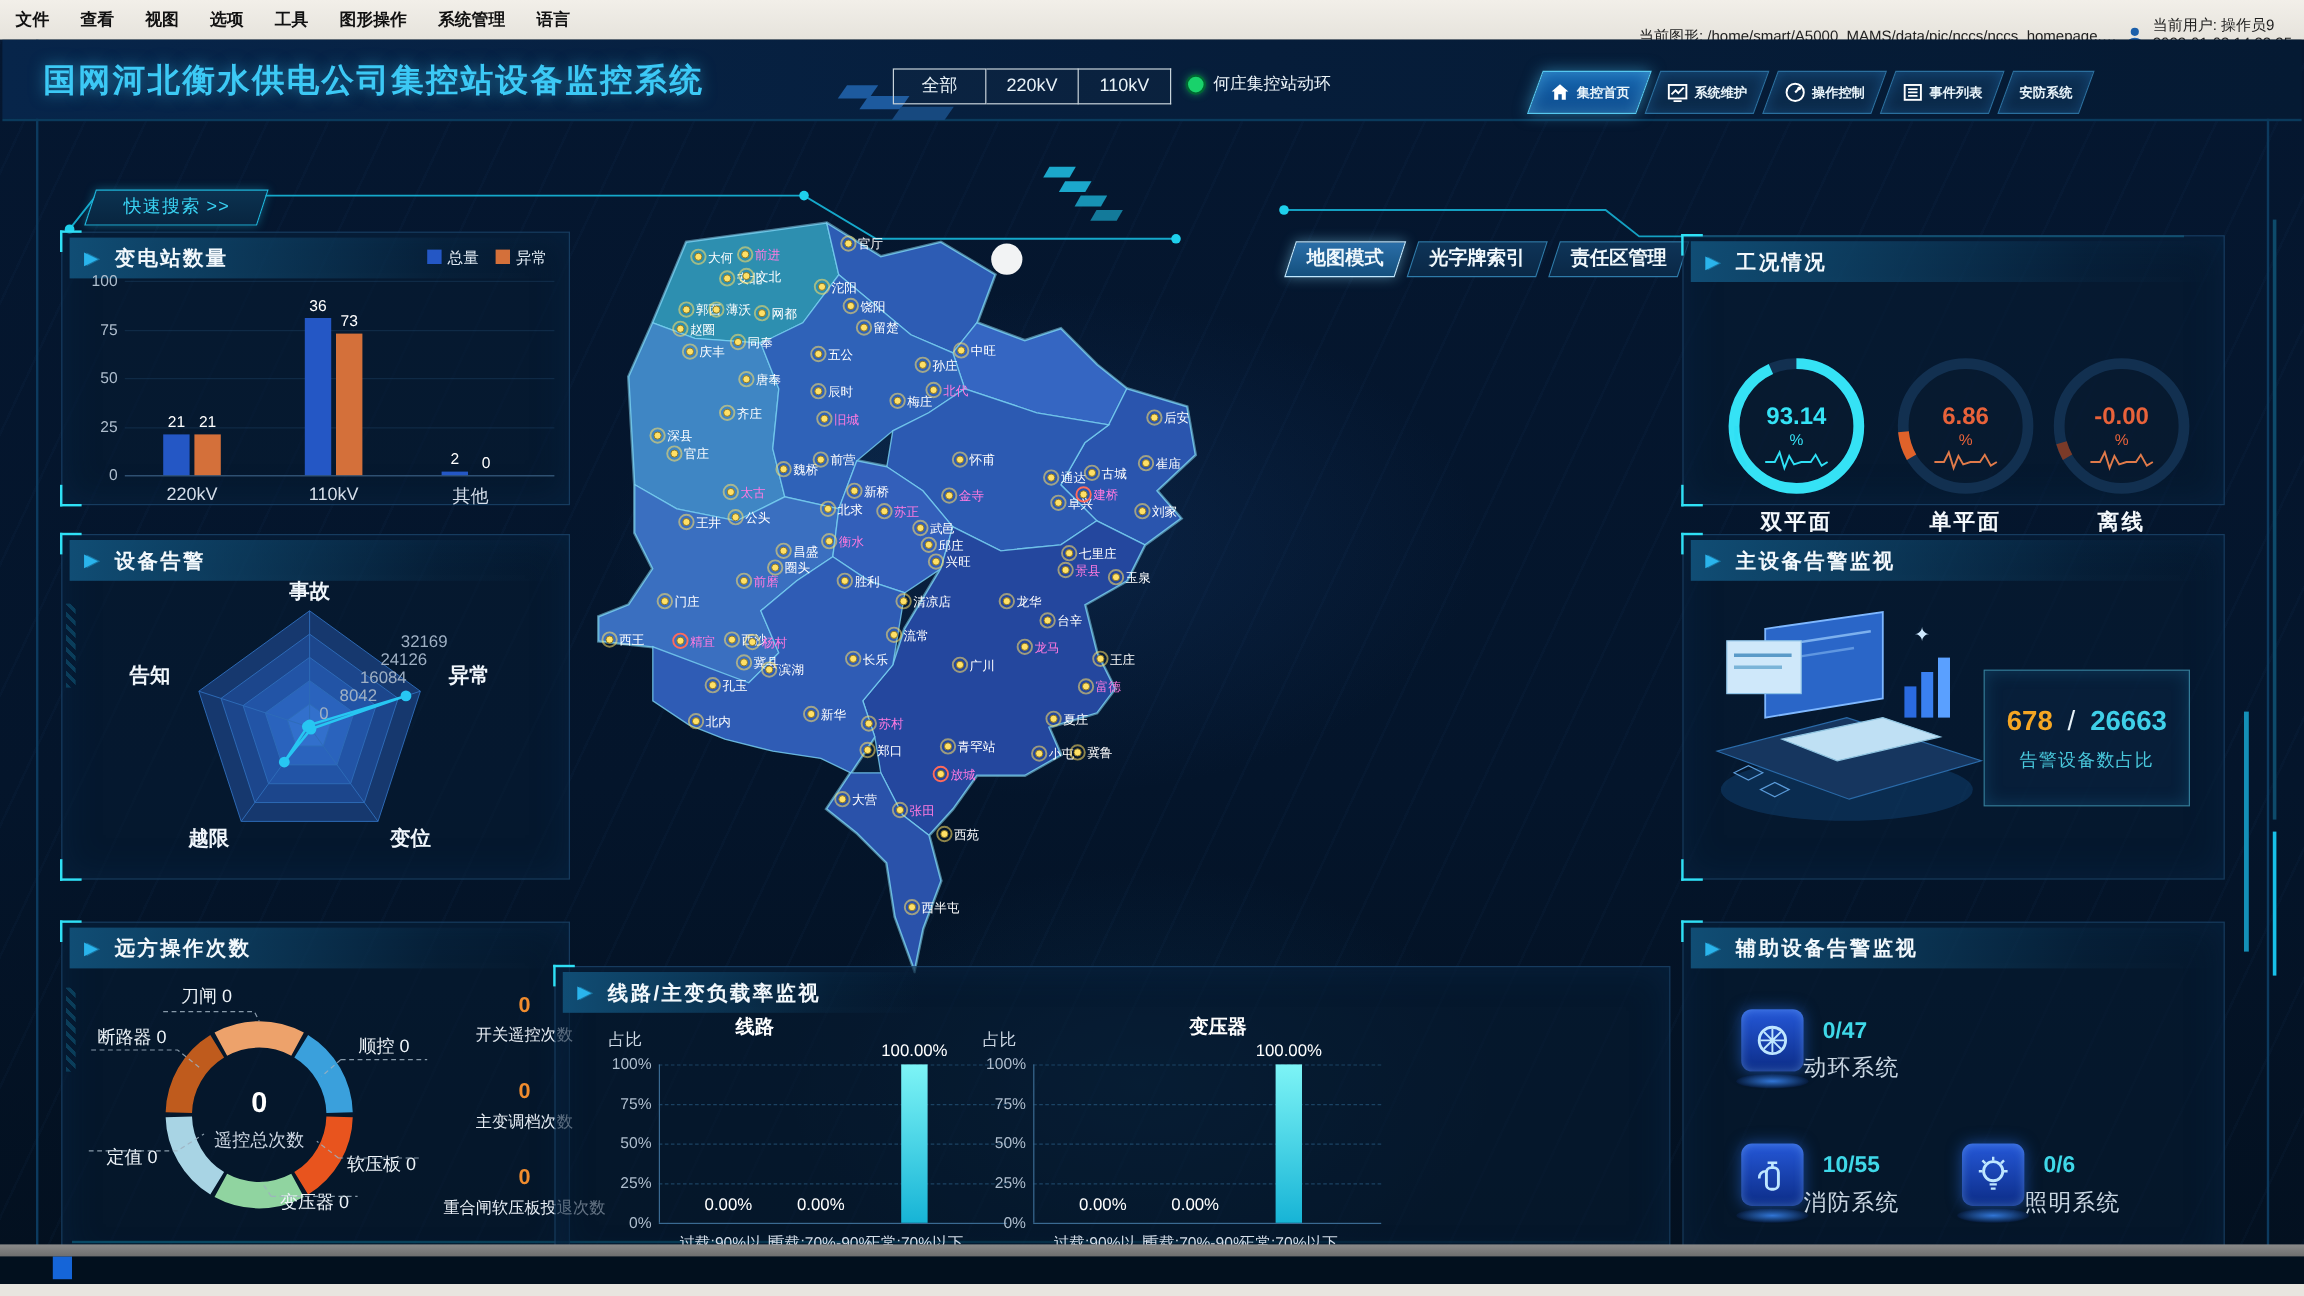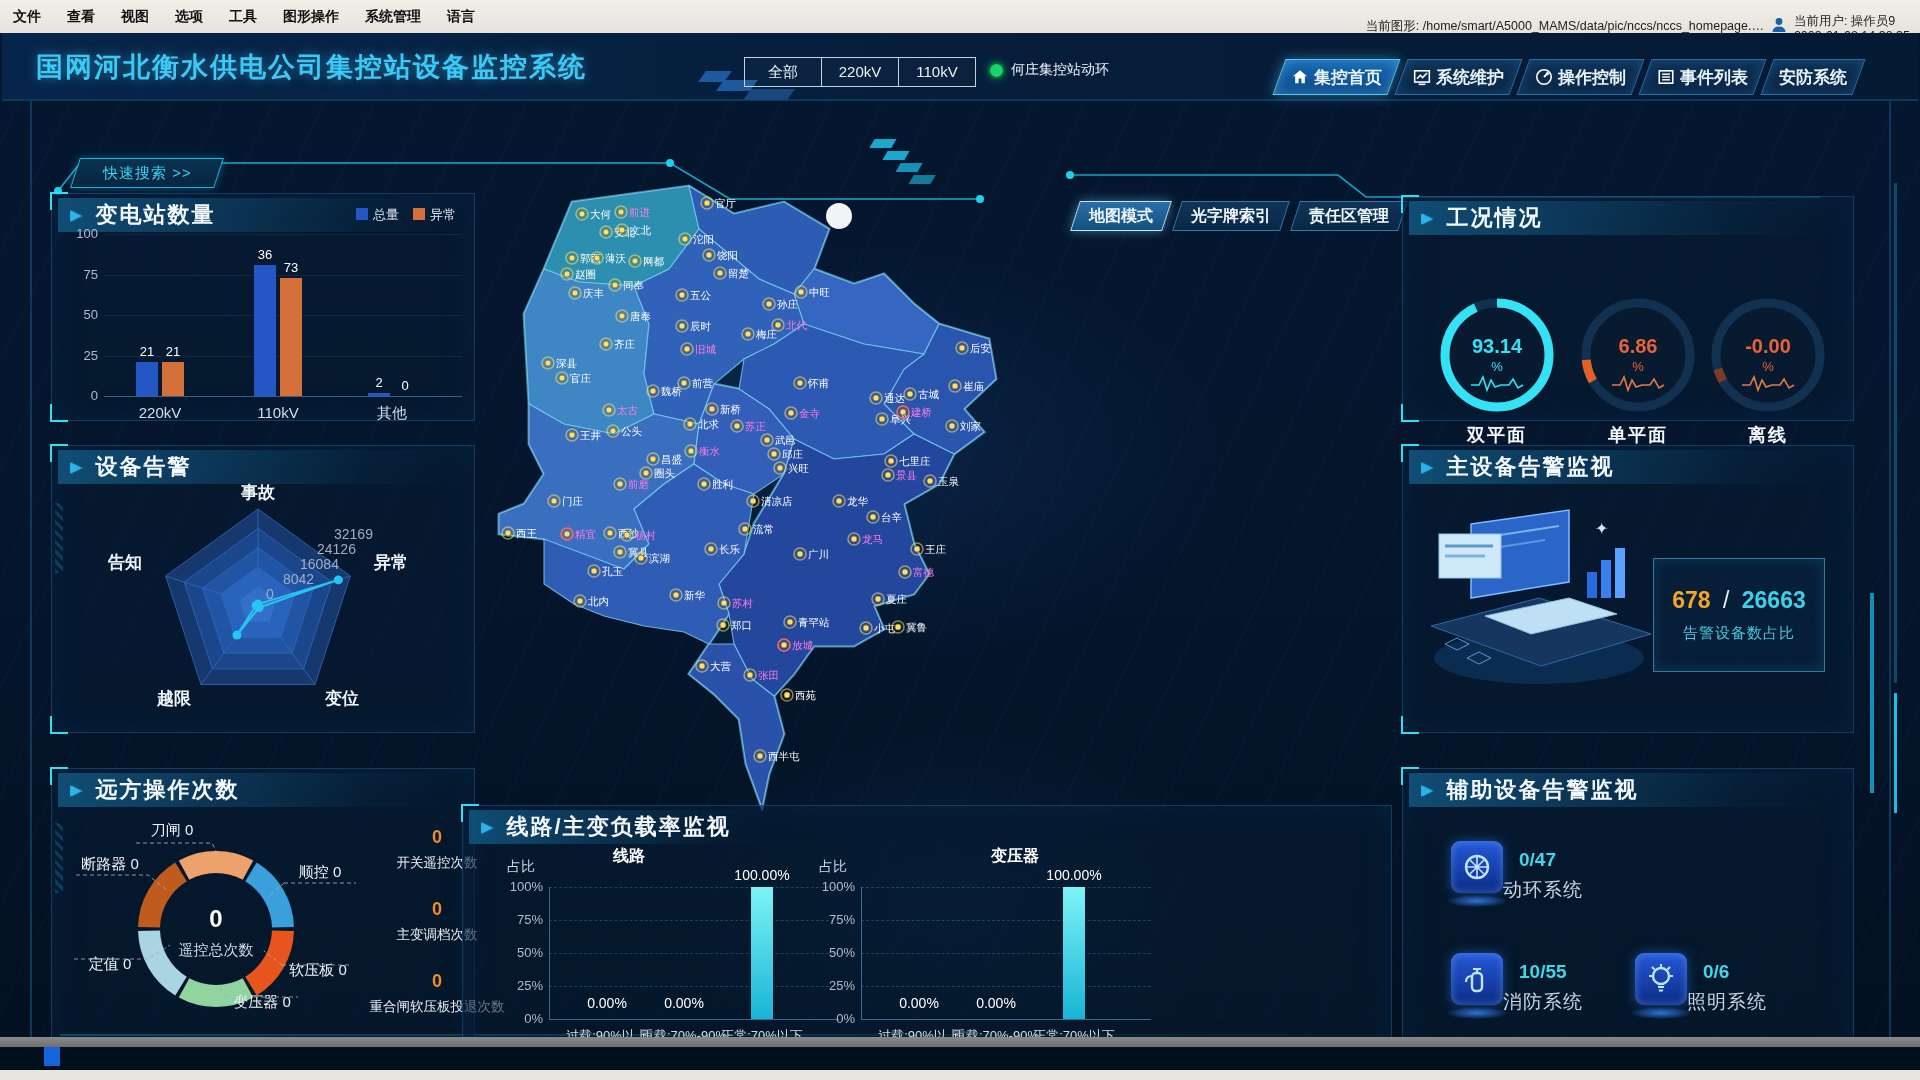--- a/index.html
+++ b/index.html
@@ -1,59 +1,59 @@
 <!DOCTYPE html>
 <html><head>
 <meta charset="utf-8">
 <style>
   html,body{margin:0;padding:0;background:#000;}
   body{width:1920px;height:1080px;overflow:hidden;font-family:"Liberation Sans","DejaVu Sans",sans-serif;-webkit-font-smoothing:antialiased;}
   #stage{position:relative;width:1920px;height:1080px;background:#e8e5df;}
   
   #menubar{position:absolute;left:0;top:0;width:1920px;height:33px;background:linear-gradient(#f2efe9,#e6e3dc);border-bottom:1px solid #9a9a92;display:flex;align-items:center;color:#111;font-size:14px;}
   .menu-item{padding:0 13px;cursor:default;font-weight:bold;}
-  #menubar-right{margin-left:auto;display:flex;align-items:flex-start;gap:8px;padding-right:10px;font-size:12.5px;color:#222;margin-top:24px;}
+  #menubar-right{margin-left:auto;display:flex;align-items:center;gap:8px;padding-right:10px;font-size:12.5px;color:#222;margin-top:24px;}
   #graphic-path{margin-top:4px;white-space:nowrap;}
   #user-block{line-height:15px;white-space:nowrap;}
   .user-icon{width:14px;height:16px;margin-top:3px;display:inline-block;}
   
   #app{position:absolute;left:0;top:33px;width:1920px;height:1037px;background:
     radial-gradient(520px 300px at 870px 420px,rgba(25,70,130,.28),rgba(0,0,0,0) 70%),
     radial-gradient(420px 260px at 950px 870px,rgba(20,90,140,.18),rgba(0,0,0,0) 70%),
     repeating-linear-gradient(115deg,rgba(40,90,150,.05) 0 2px,rgba(0,0,0,0) 2px 46px),
     linear-gradient(#051730,#04152b 60%,#03101f);overflow:hidden;}
   .frameline{position:absolute;background:#0c3a5e;}
   
   #hdr{position:absolute;left:2px;top:0;width:1916px;height:66px;background:linear-gradient(90deg,#07254a,#061d3a 55%,#051a33);border-bottom:2px solid #0a3a5c;}
   #title{position:absolute;left:34px;top:16px;font-size:27px;font-weight:bold;letter-spacing:2px;color:#3cc9f5;text-shadow:0 0 12px rgba(60,200,245,.55);}
   .deco-chip{position:absolute;width:26px;height:11px;background:#1d5a9e;transform:skewX(-35deg);}
   #filters{position:absolute;left:742px;top:24px;display:flex;color:#e8f2f8;font-size:15px;}
   .filter-btn{width:76px;height:28px;line-height:28px;text-align:center;border:1px solid #c7d3da;border-left:none;cursor:pointer;background:rgba(255,255,255,.02);}
   .filter-btn:first-child{border-left:1px solid #c7d3da;}
   #ring-status{position:absolute;left:988px;top:28px;display:flex;align-items:center;gap:8px;color:#eef6fb;font-size:14px;}
   .green-dot{width:13px;height:13px;border-radius:50%;background:#19d26b;box-shadow:0 0 0 2px #063,0 0 8px #19d26b;}
   #nav{position:absolute;left:1277px;top:26px;display:flex;gap:7px;}
-  .tab{position:relative;height:36px;padding:0 12px;display:flex;align-items:center;gap:5px;color:#e9f4fa;font-size:17px;font-weight:bold;cursor:pointer;}
+  .tab{position:relative;height:36px;padding:0 12px;display:flex;align-items:center;gap:5px;color:#e9f4fa;font-size:11px;font-weight:bold;cursor:pointer;}
   .tab::before{content:"";position:absolute;inset:0;transform:skewX(-20deg);background:linear-gradient(#0d3155,#0a2746);border:1px solid #2b6f9e;box-shadow:inset 0 0 10px rgba(40,120,190,.35);}
   .tab.active::before{background:linear-gradient(#1566b0,#0d4a8c);border-color:#56c8f0;box-shadow:0 0 12px rgba(70,190,240,.5),inset 0 0 12px rgba(120,220,255,.35);}
   .tab>*{position:relative;}
   .tab .ticon{width:18px;height:18px;display:inline-block;}
   
   #quick-search{position:absolute;left:75px;top:125px;width:142px;height:28px;line-height:28px;text-align:center;color:#39d2f2;font-size:15px;letter-spacing:1px;border:1px solid #1fb6dc;background:linear-gradient(#0b3250,#082540);transform:skewX(-18deg);cursor:pointer;box-shadow:0 0 8px rgba(30,180,220,.4);}
   #quick-search>span{display:inline-block;transform:skewX(18deg);}
   svg.decor{position:absolute;pointer-events:none;}
   .hatch{position:absolute;width:8px;background:repeating-linear-gradient(45deg,#1a9cc4 0 3px,rgba(0,0,0,0) 3px 7px);opacity:.7;}
   
   .panel{position:absolute;background:rgba(7,27,50,.58);border:1px solid rgba(36,90,134,.55);box-shadow:inset 0 0 30px rgba(10,50,90,.35);}
   .panel::before,.panel::after{content:"";position:absolute;width:16px;height:16px;border:2px solid #2fe0f5;}
   .panel::before{left:-2px;top:-2px;border-right:none;border-bottom:none;}
   .panel::after{left:-2px;bottom:-2px;border-right:none;border-top:none;}
   .phdr{position:absolute;left:6px;top:4px;right:6px;height:34px;background:linear-gradient(90deg,rgba(17,80,120,.95),rgba(17,80,120,.12) 75%,rgba(17,80,120,0));display:flex;align-items:center;}
   .phdr .arrow{margin-left:12px;color:#2ab4ec;font-size:15px;text-shadow:2px 0 0 rgba(42,180,236,.4);}
-  .phdr .ptitle{margin-left:14px;color:#f2f8fc;font-size:22px;font-weight:bold;letter-spacing:2px;}
+  .phdr .ptitle{margin-left:14px;color:#f2f8fc;font-size:17px;font-weight:bold;letter-spacing:2px;}
   .legend{margin-left:auto;margin-right:12px;display:flex;gap:14px;align-items:center;font-size:13px;color:#dfe9f2;}
   .legend i{display:inline-block;width:12px;height:12px;margin-right:5px;vertical-align:-1px;}
   
   #mapbox{position:absolute;left:484px;top:141px;width:514px;height:637px;}
   #map-buttons{position:absolute;left:1075px;top:168px;display:flex;gap:10px;}
   .map-btn{position:relative;height:30px;padding:0 14px;line-height:30px;color:#f0f8fc;font-size:16px;font-weight:bold;cursor:pointer;}
   .map-btn::before{content:"";position:absolute;inset:0;transform:skewX(-18deg);background:linear-gradient(#0e3458,#0a2846);border:1px solid #2e7aa8;}
   .map-btn.active::before{background:linear-gradient(#2a6ea8,#14507e);border-color:#bfe8ff;box-shadow:0 0 10px rgba(130,220,255,.45);}
   .map-btn>span{position:relative;}
   

